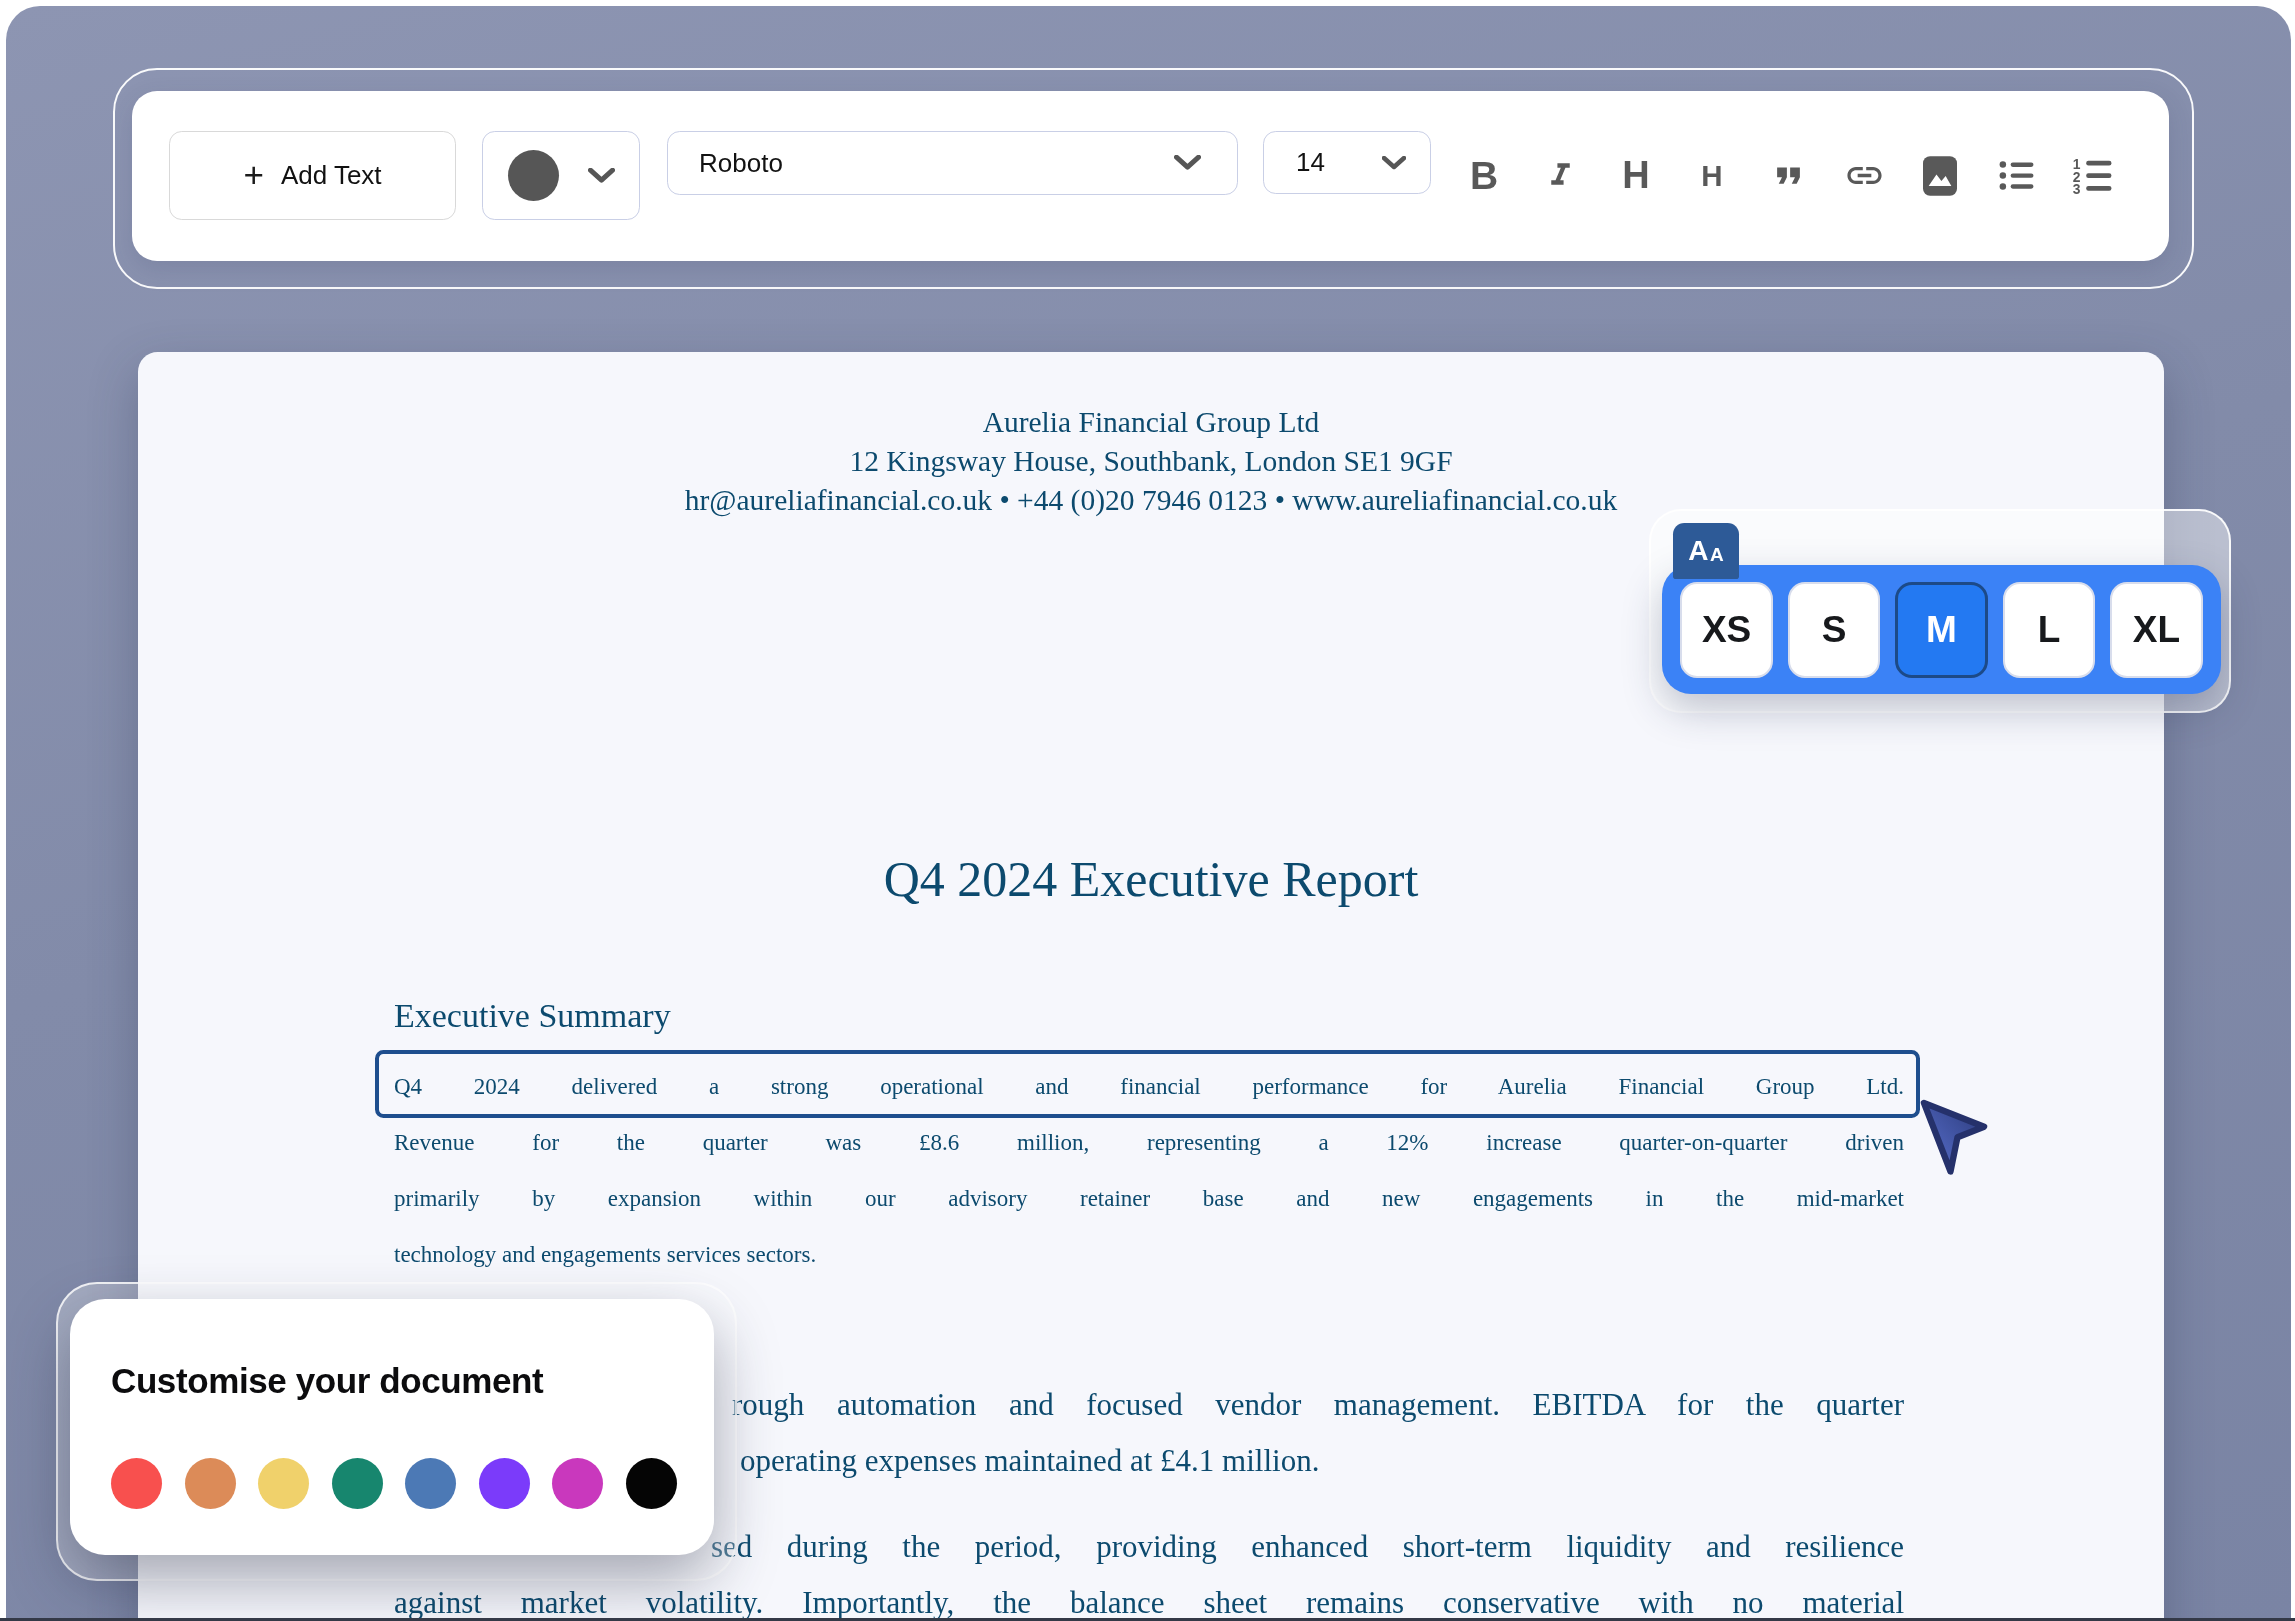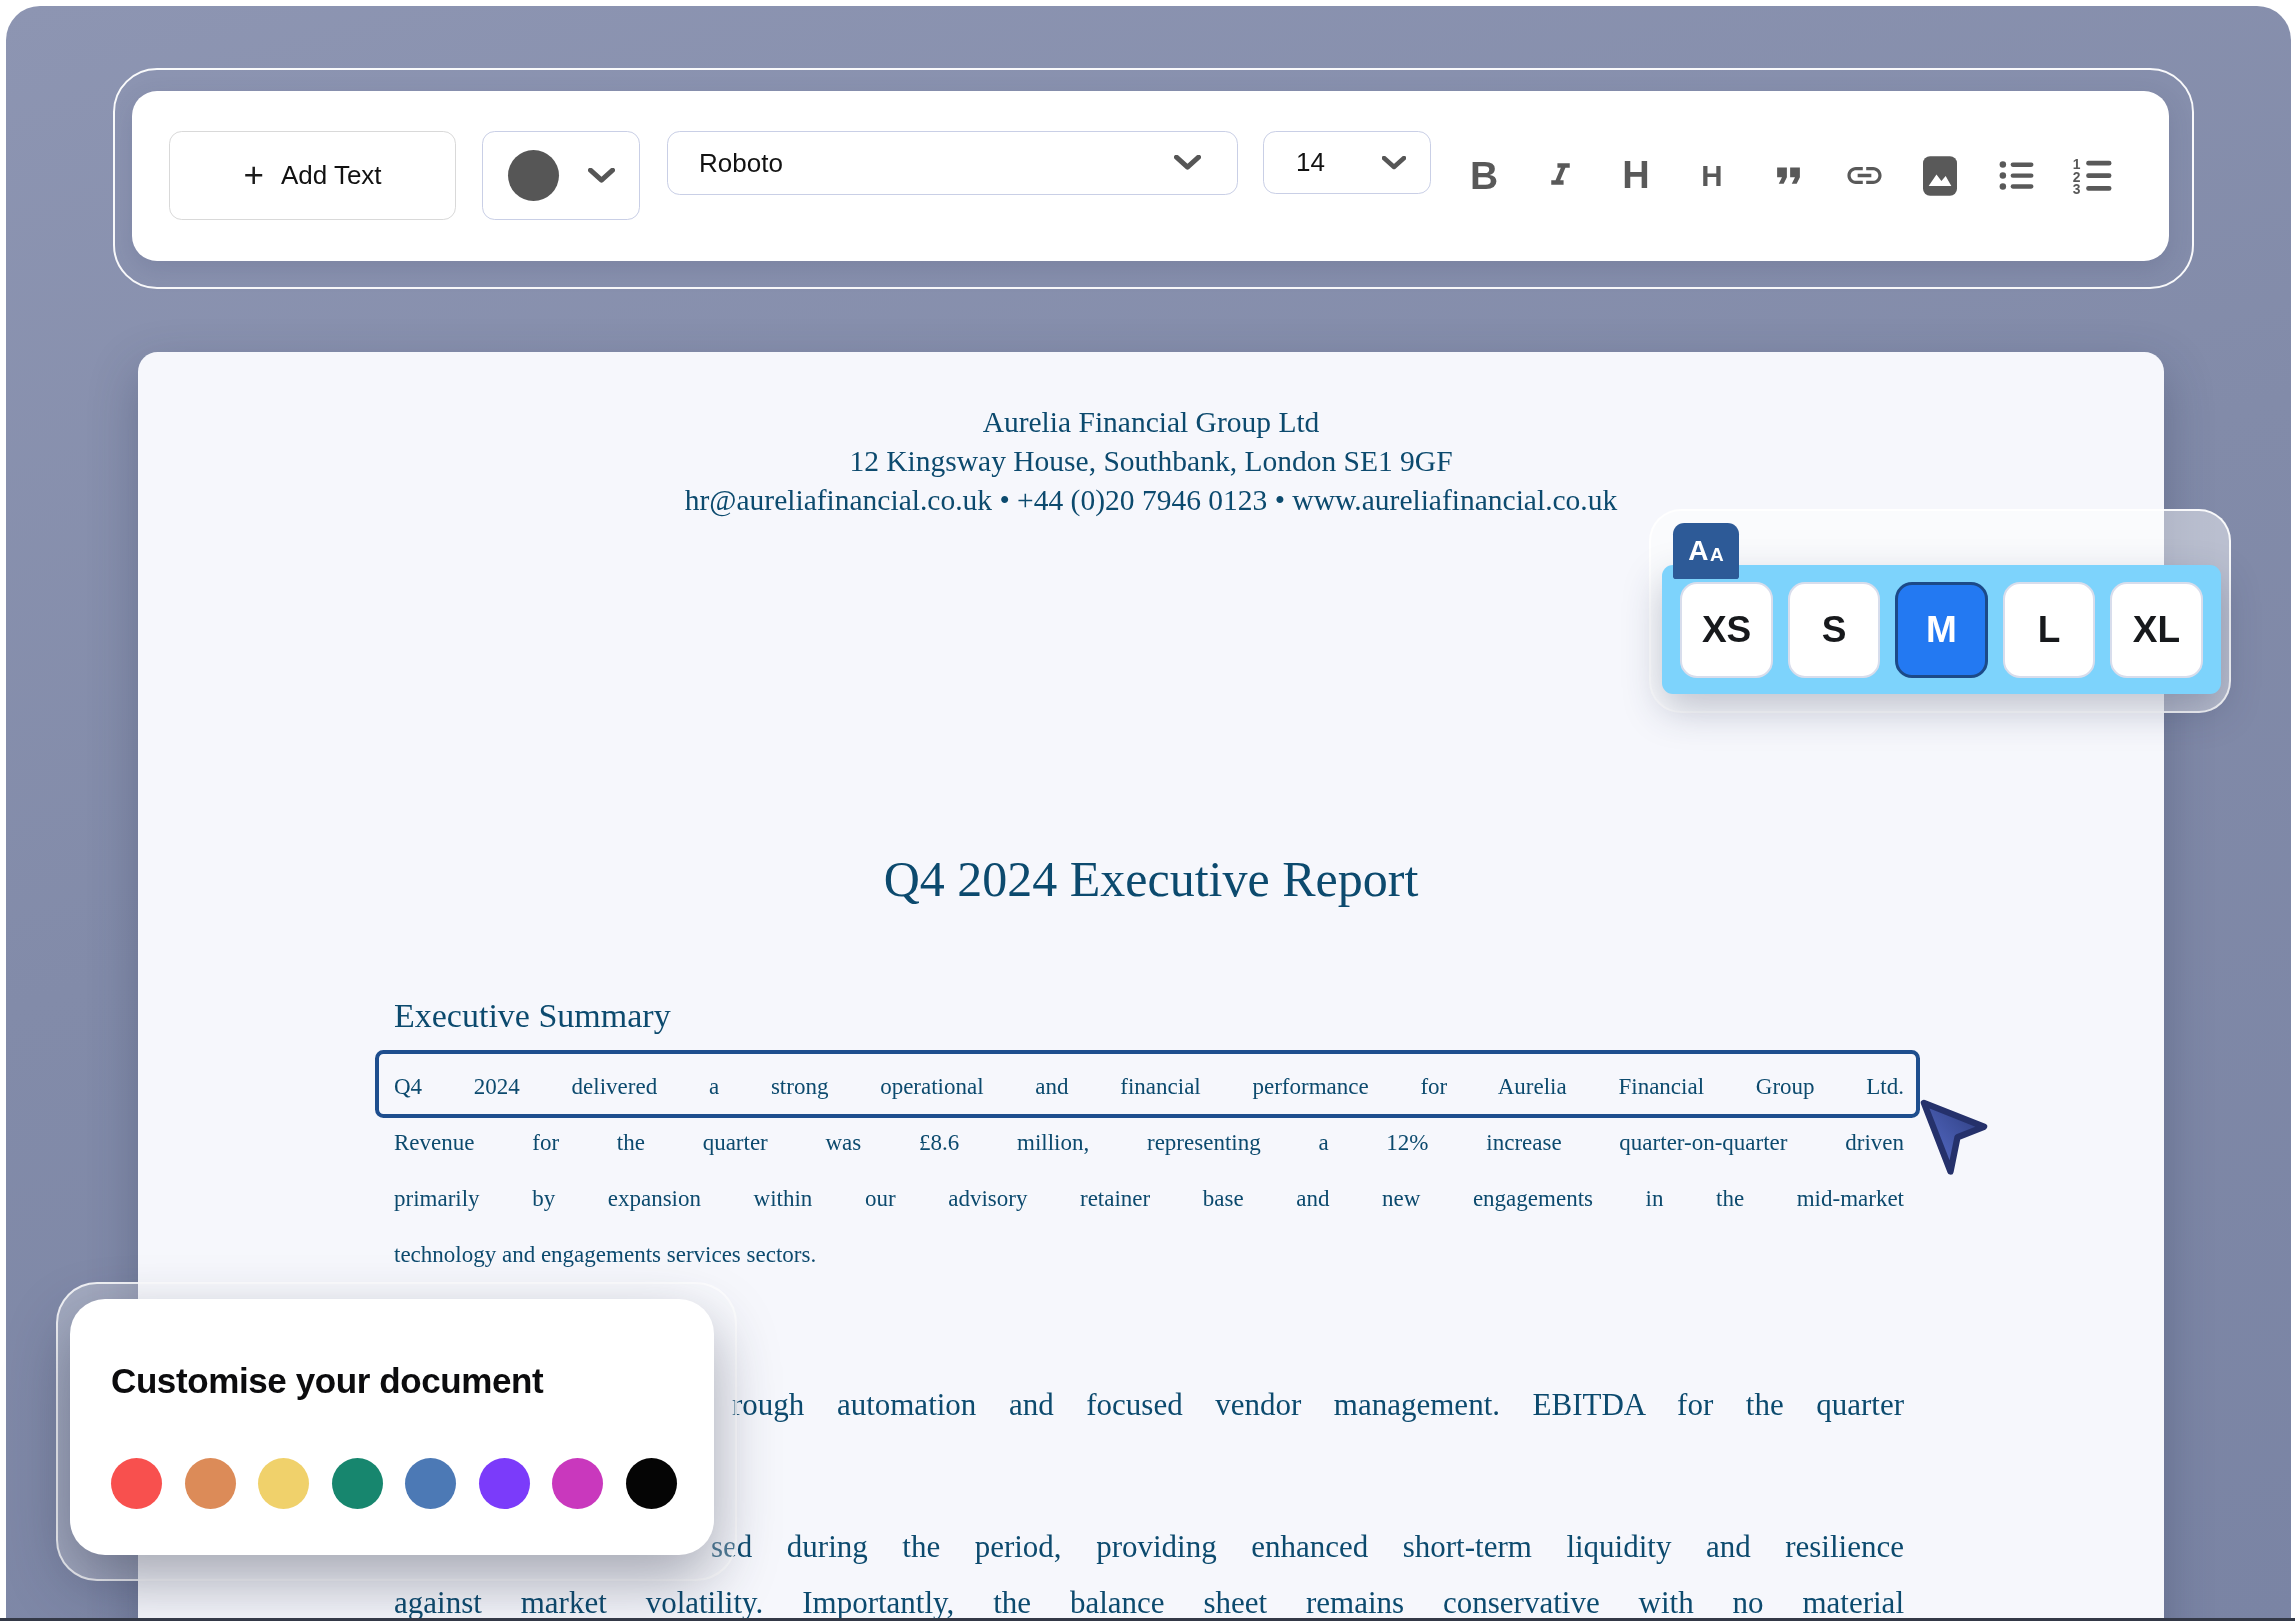--- a/index.html
+++ b/index.html
@@ -50,21 +50,21 @@
       box-sizing:border-box;background:transparent;}
 
   
   .picker-ring{left:1649px;top:509px;width:578px;height:200px;border-radius:32px;
       border:2.1px solid rgba(255,255,255,.9);background:rgba(255,255,255,.45);}
   .aa-badge{left:1673px;top:523px;width:66px;height:56px;background:#2D5A97;
       border-radius:11.3px 11.3px 2.8px 2.8px;display:flex;align-items:center;justify-content:center;
       color:#fff;z-index:5;}
   .aa-big{font-size:28px;font-weight:600;}
   .aa-small{font-size:19px;font-weight:600;margin:8.4px 0 0 1.4px;}
-  .picker-panel{left:1662px;top:565px;width:559px;height:129px;background:#7dd3fc;border-radius:11px;
+  .picker-panel{left:1662px;top:565px;width:559px;height:129px;background:#3b82f6;border-radius:29px;
       box-shadow:0 15.5px 39px rgba(40,50,85,.28);display:flex;align-items:center;gap:14.8px;
       padding:0 18.3px;box-sizing:border-box;z-index:4;}
   .size-btn{width:95px;height:96px;border-radius:17px;border:2.1px solid #D8DDEC;background:#fff;
       display:flex;align-items:center;justify-content:center;font-size:37px;font-weight:600;
       color:#17191c;box-sizing:border-box;}
   .size-btn.selected{background:#2379F2;border:3.5px solid #1C4A88;color:#fff;}
 
   
   .pop-ring{left:56px;top:1282px;width:677px;height:295px;border-radius:41px;
       border:2.1px solid rgba(255,255,255,.85);background:rgba(255,255,255,.28);z-index:10;}
@@ -179,20 +179,21 @@
   <div class="abs p1 serif">
     <div class="jline">Q4 2024 delivered a strong operational and financial performance for Aurelia Financial Group Ltd.</div>
     <div class="jline">Revenue for the quarter was £8.6 million, representing a 12% increase quarter-on-quarter driven</div>
     <div class="jline">primarily by expansion within our advisory retainer base and new engagements in the mid-market</div>
     <div>technology and engagements services sectors.</div>
   </div>
 
   <div class="abs sel-box"></div>
 
   <div class="abs body-line jline serif" style="left:594px;top:1025px;width:1172px;">rough automation and focused vendor management. EBITDA for the quarter</div>
+  <div class="abs body-line serif" style="left:602px;top:1081px;">operating expenses maintained at £4.1 million.</div>
   <div class="abs body-line jline serif" style="left:573px;top:1167px;width:1193px;">sed during the period, providing enhanced short-term liquidity and resilience</div>
   <div class="abs body-line jline serif" style="left:256px;top:1223px;width:1510px;">against market volatility. Importantly, the balance sheet remains conservative with no material</div>
 </div>
 
 <div class="abs picker-ring"></div>
 <div class="abs aa-badge">
   <span class="aa-big">A</span>
   <span class="aa-small">A</span>
 </div>
 <div class="abs picker-panel">

